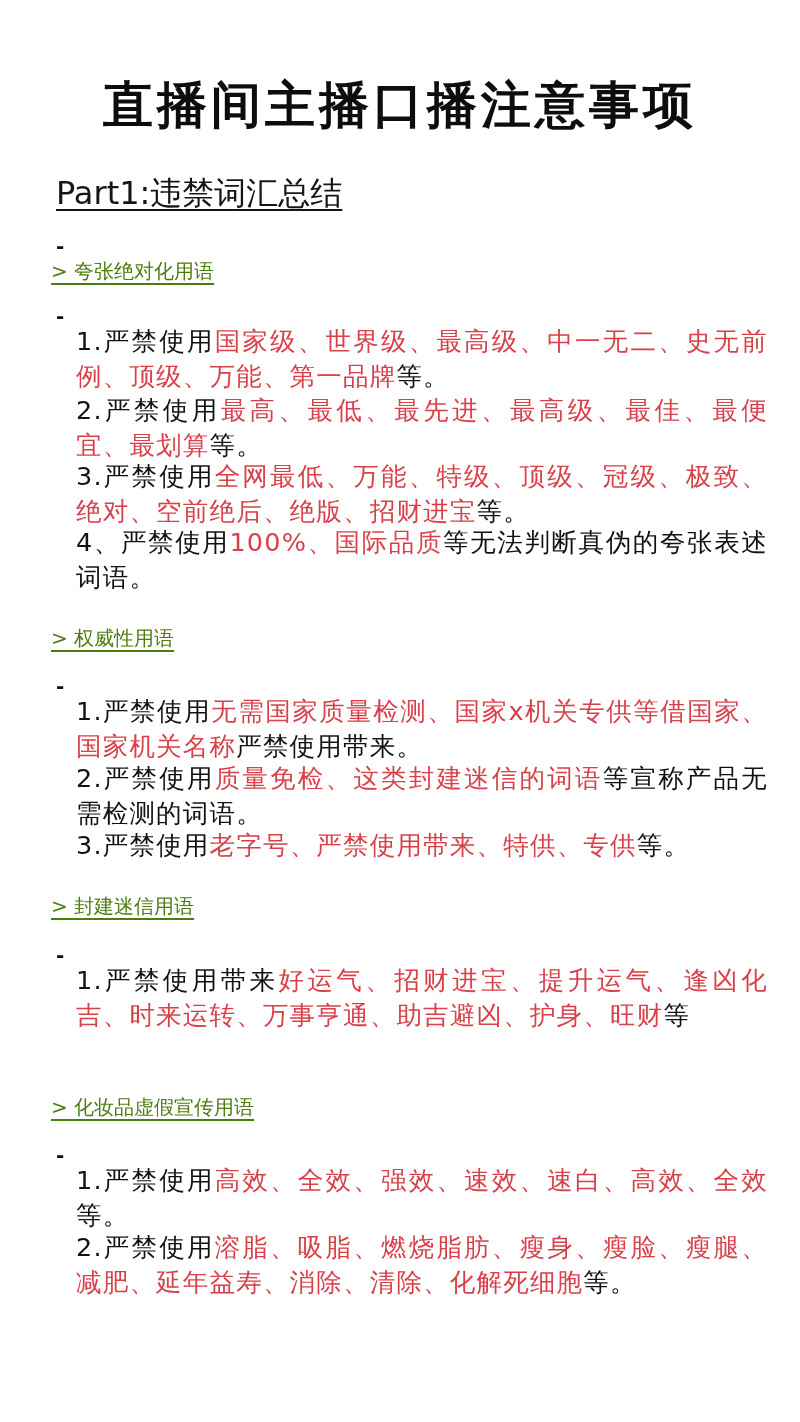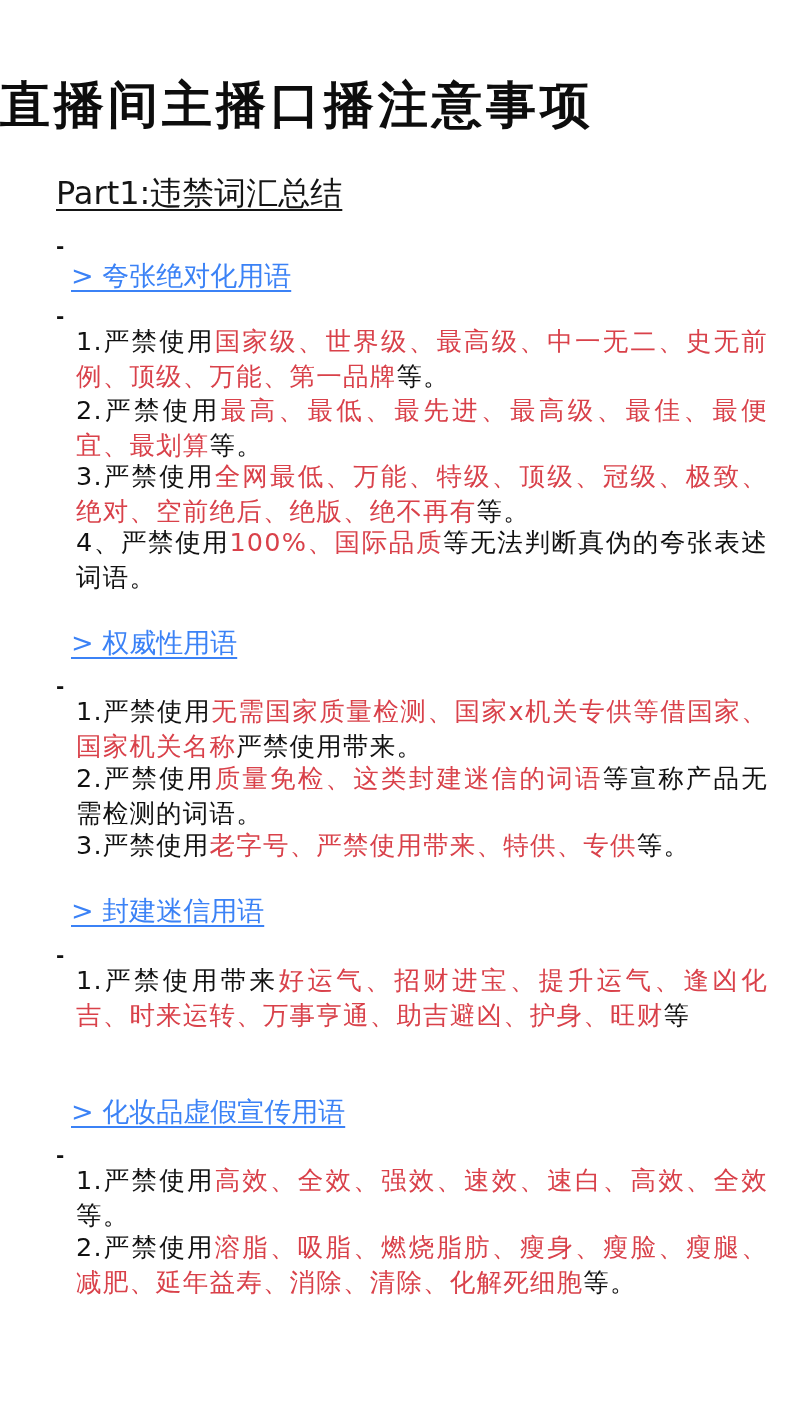--- a/index.html
+++ b/index.html
@@ -1,49 +1,49 @@
 <!DOCTYPE html>
 <html><head>
   <meta charset="utf-8">
   <style>
     * { margin: 0; padding: 0; box-sizing: border-box; text-align: center; }
     html, body { width: 800px; height: 1422px; background: #ffffff; overflow: hidden; }
     body { font-family: "DejaVu Sans", "Liberation Sans", sans-serif; color: #111111; position: relative; }
     .title {
-      position: absolute; left: 0; top: 72px; width: 800px; text-align: left;
+      position: absolute; left: 0; top: 72px; width: 800px; text-align: center;
       font-size: 50px; font-weight: bold; letter-spacing: 4px; color: #0d0d0d;
     }
     .part {
       position: absolute; left: 56px; top: 172px;
       font-size: 32px; color: #151515; text-decoration: underline; text-underline-offset: 5px;
       text-decoration-thickness: 2px;
     }
     .dash { position: absolute; left: 56px; font-size: 20px; font-weight: bold; line-height: 1; color: #111; }
     .section-heading {
-      position: absolute; left: 71px; font-size: 27px; color: #3b82f6;
+      position: absolute; left: 51px; font-size: 20px; color: #4d7c0f;
       text-decoration: underline; text-underline-offset: 5px; text-decoration-thickness: 2px;
     }
     .para {
       position: absolute; left: 56px; width: 692px; font-size: 25.5px; line-height: 34.5px;
       color: #111; letter-spacing: 1.2px; text-align: justify; margin-left: 20px;
     }
     .red { color: #d9414a; }
   </style>
 </head>
 <body>
 
 <div class="title">直播间主播口播注意事项</div>
 <div class="part">Part1:违禁词汇总结</div>
 
 <div class="dash" style="top:236px">-</div>
 <div class="section-heading" style="top:258px">&gt; 夸张绝对化用语</div>
 <div class="dash" style="top:306px">-</div>
 <div class="para" style="top:324px"><span>1.严禁使用</span><span class="red">国家级、世界级、最高级、中一无二、史无前例、顶级、万能、第一品牌</span><span>等。</span></div>
 <div class="para" style="top:393px"><span>2.严禁使用</span><span class="red">最高、最低、最先进、最高级、最佳、最便宜、最划算</span><span>等。</span></div>
-<div class="para" style="top:459px"><span>3.严禁使用</span><span class="red">全网最低、万能、特级、顶级、冠级、极致、绝对、空前绝后、绝版、绝不再有</span><span>等。</span></div>
+<div class="para" style="top:459px"><span>3.严禁使用</span><span class="red">全网最低、万能、特级、顶级、冠级、极致、绝对、空前绝后、绝版、招财进宝</span><span>等。</span></div>
 <div class="para" style="top:525px"><span>4、严禁使用</span><span class="red">100%、国际品质</span><span>等无法判断真伪的夸张表述词语。</span></div>
 
 <div class="section-heading" style="top:625px">&gt; 权威性用语</div>
 <div class="dash" style="top:676px">-</div>
 <div class="para" style="top:694px"><span>1.严禁使用</span><span class="red">无需国家质量检测、国家x机关专供等借国家、国家机关名称</span><span>严禁使用带来。</span></div>
 <div class="para" style="top:761px"><span>2.严禁使用</span><span class="red">质量免检、这类封建迷信的词语</span><span>等宣称产品无需检测的词语。</span></div>
 <div class="para" style="top:828px"><span>3.严禁使用</span><span class="red">老字号、严禁使用带来、特供、专供</span><span>等。</span></div>
 
 <div class="section-heading" style="top:893px">&gt; 封建迷信用语</div>
 <div class="dash" style="top:945px">-</div>

